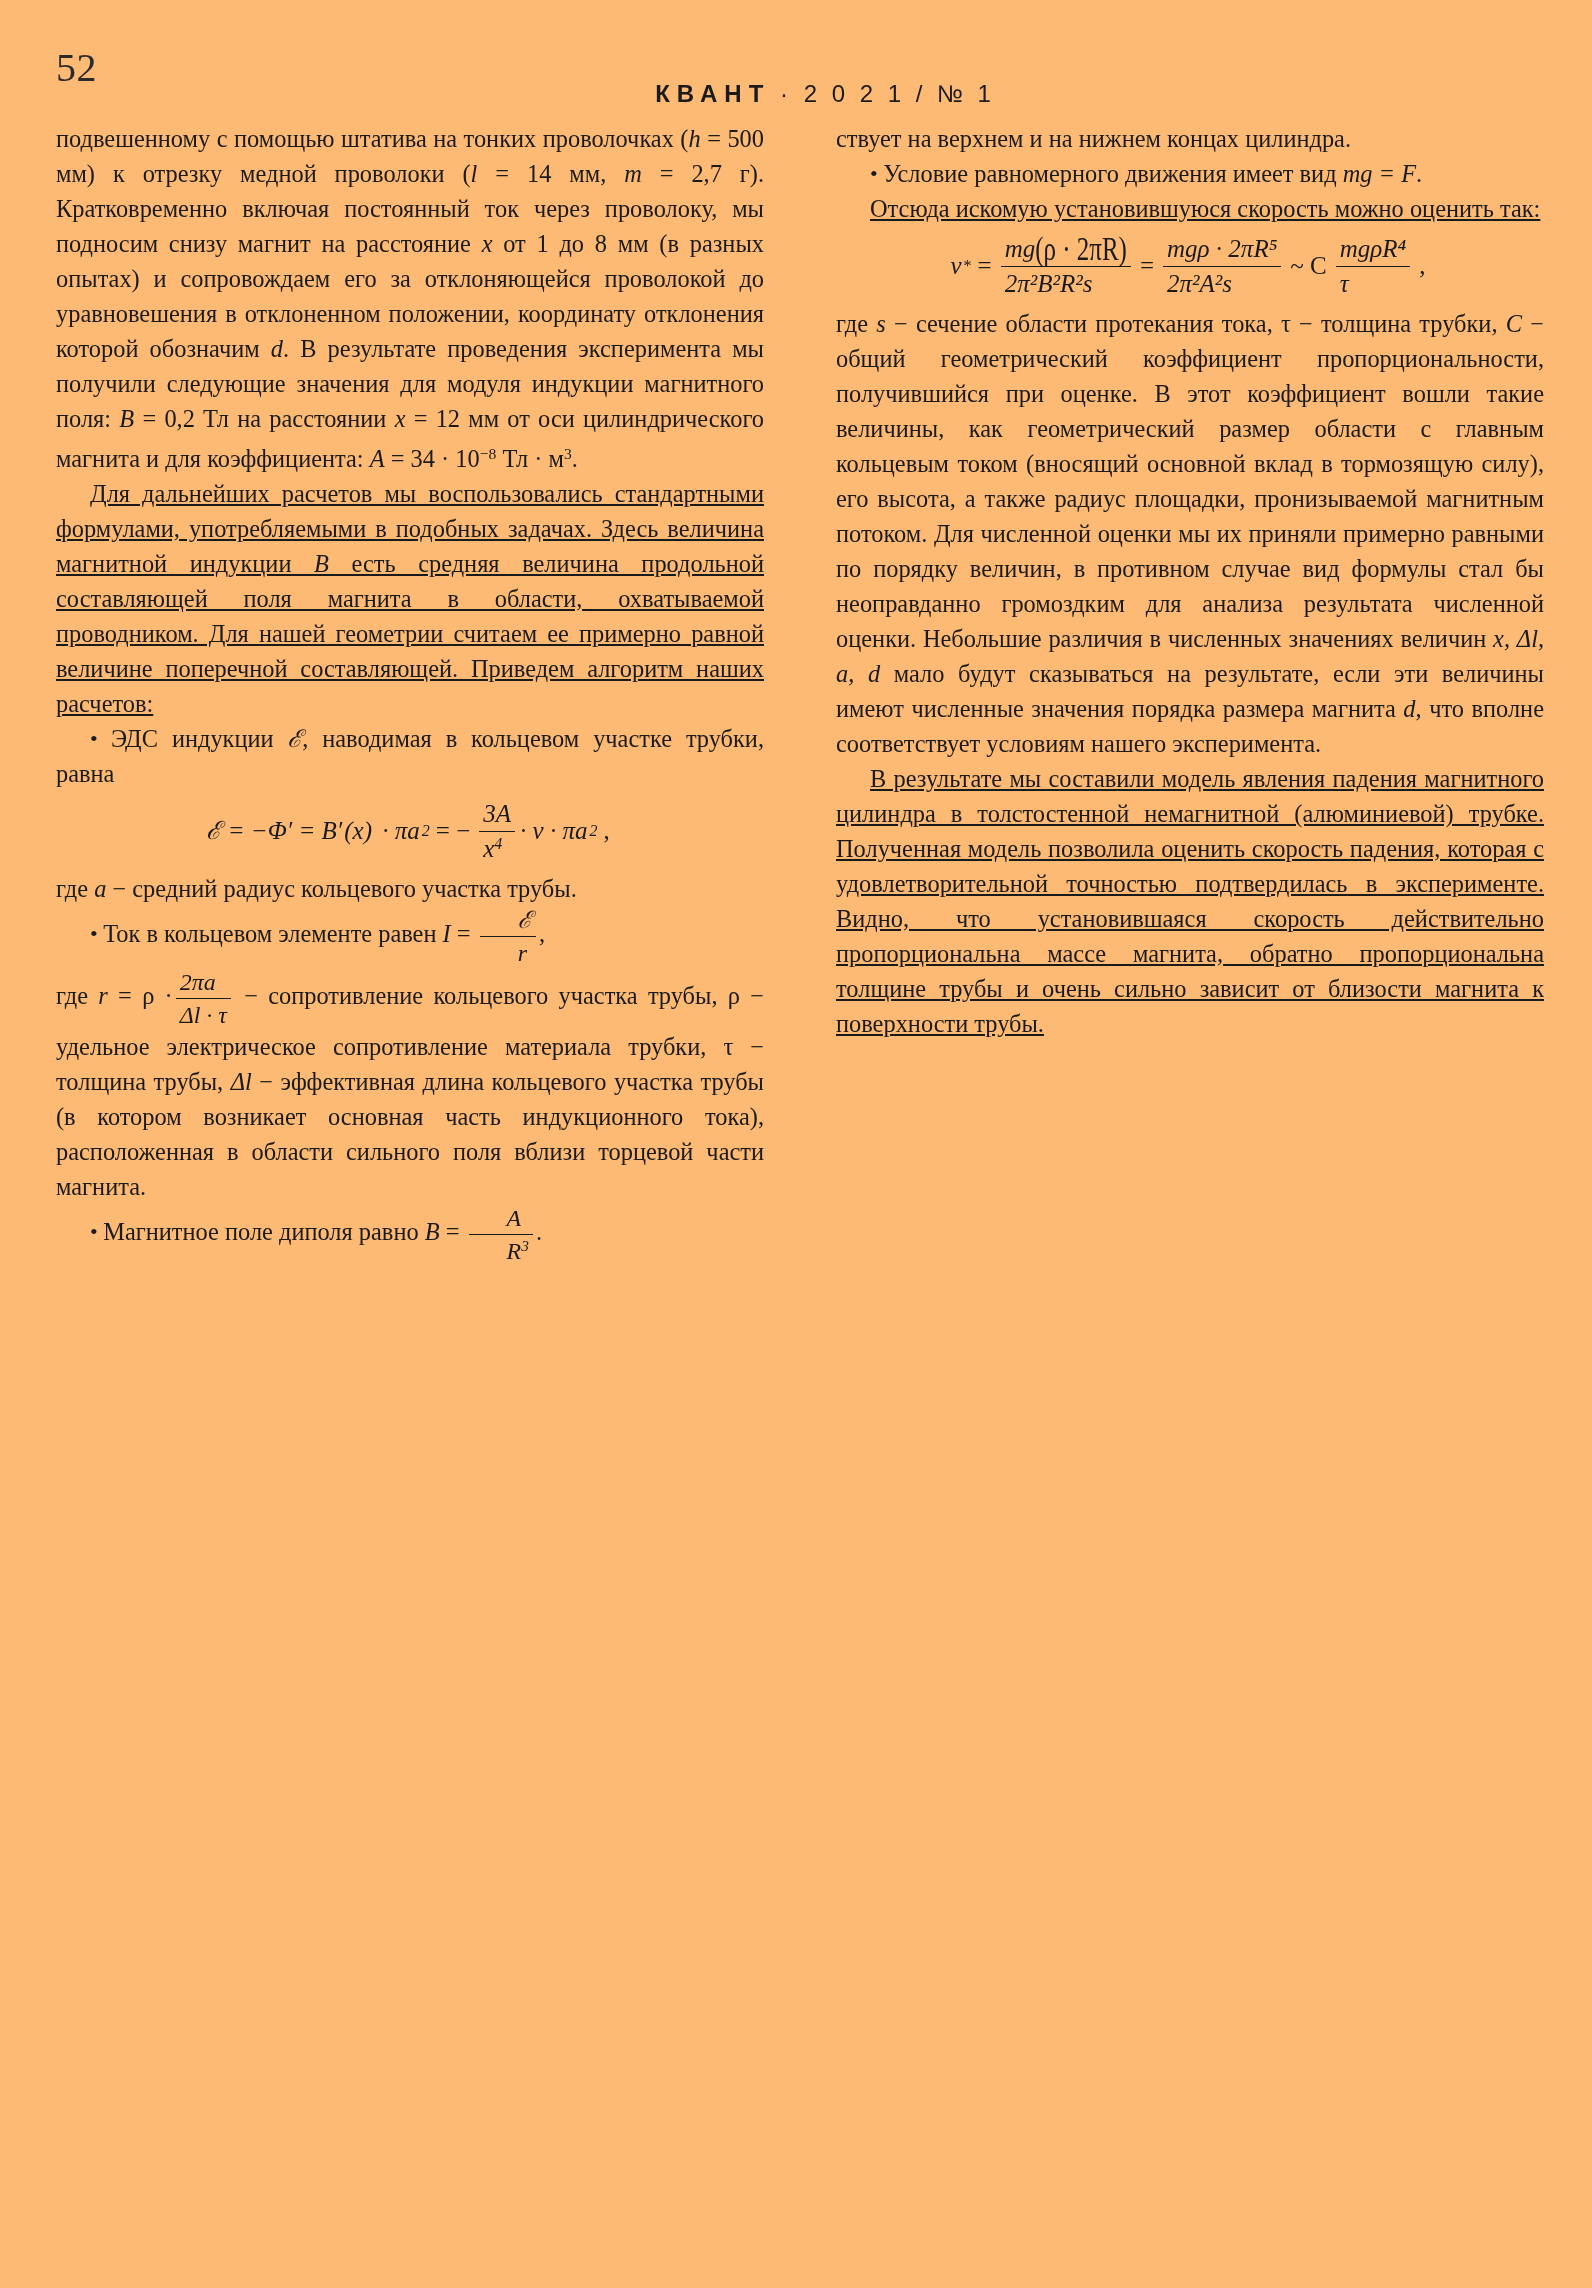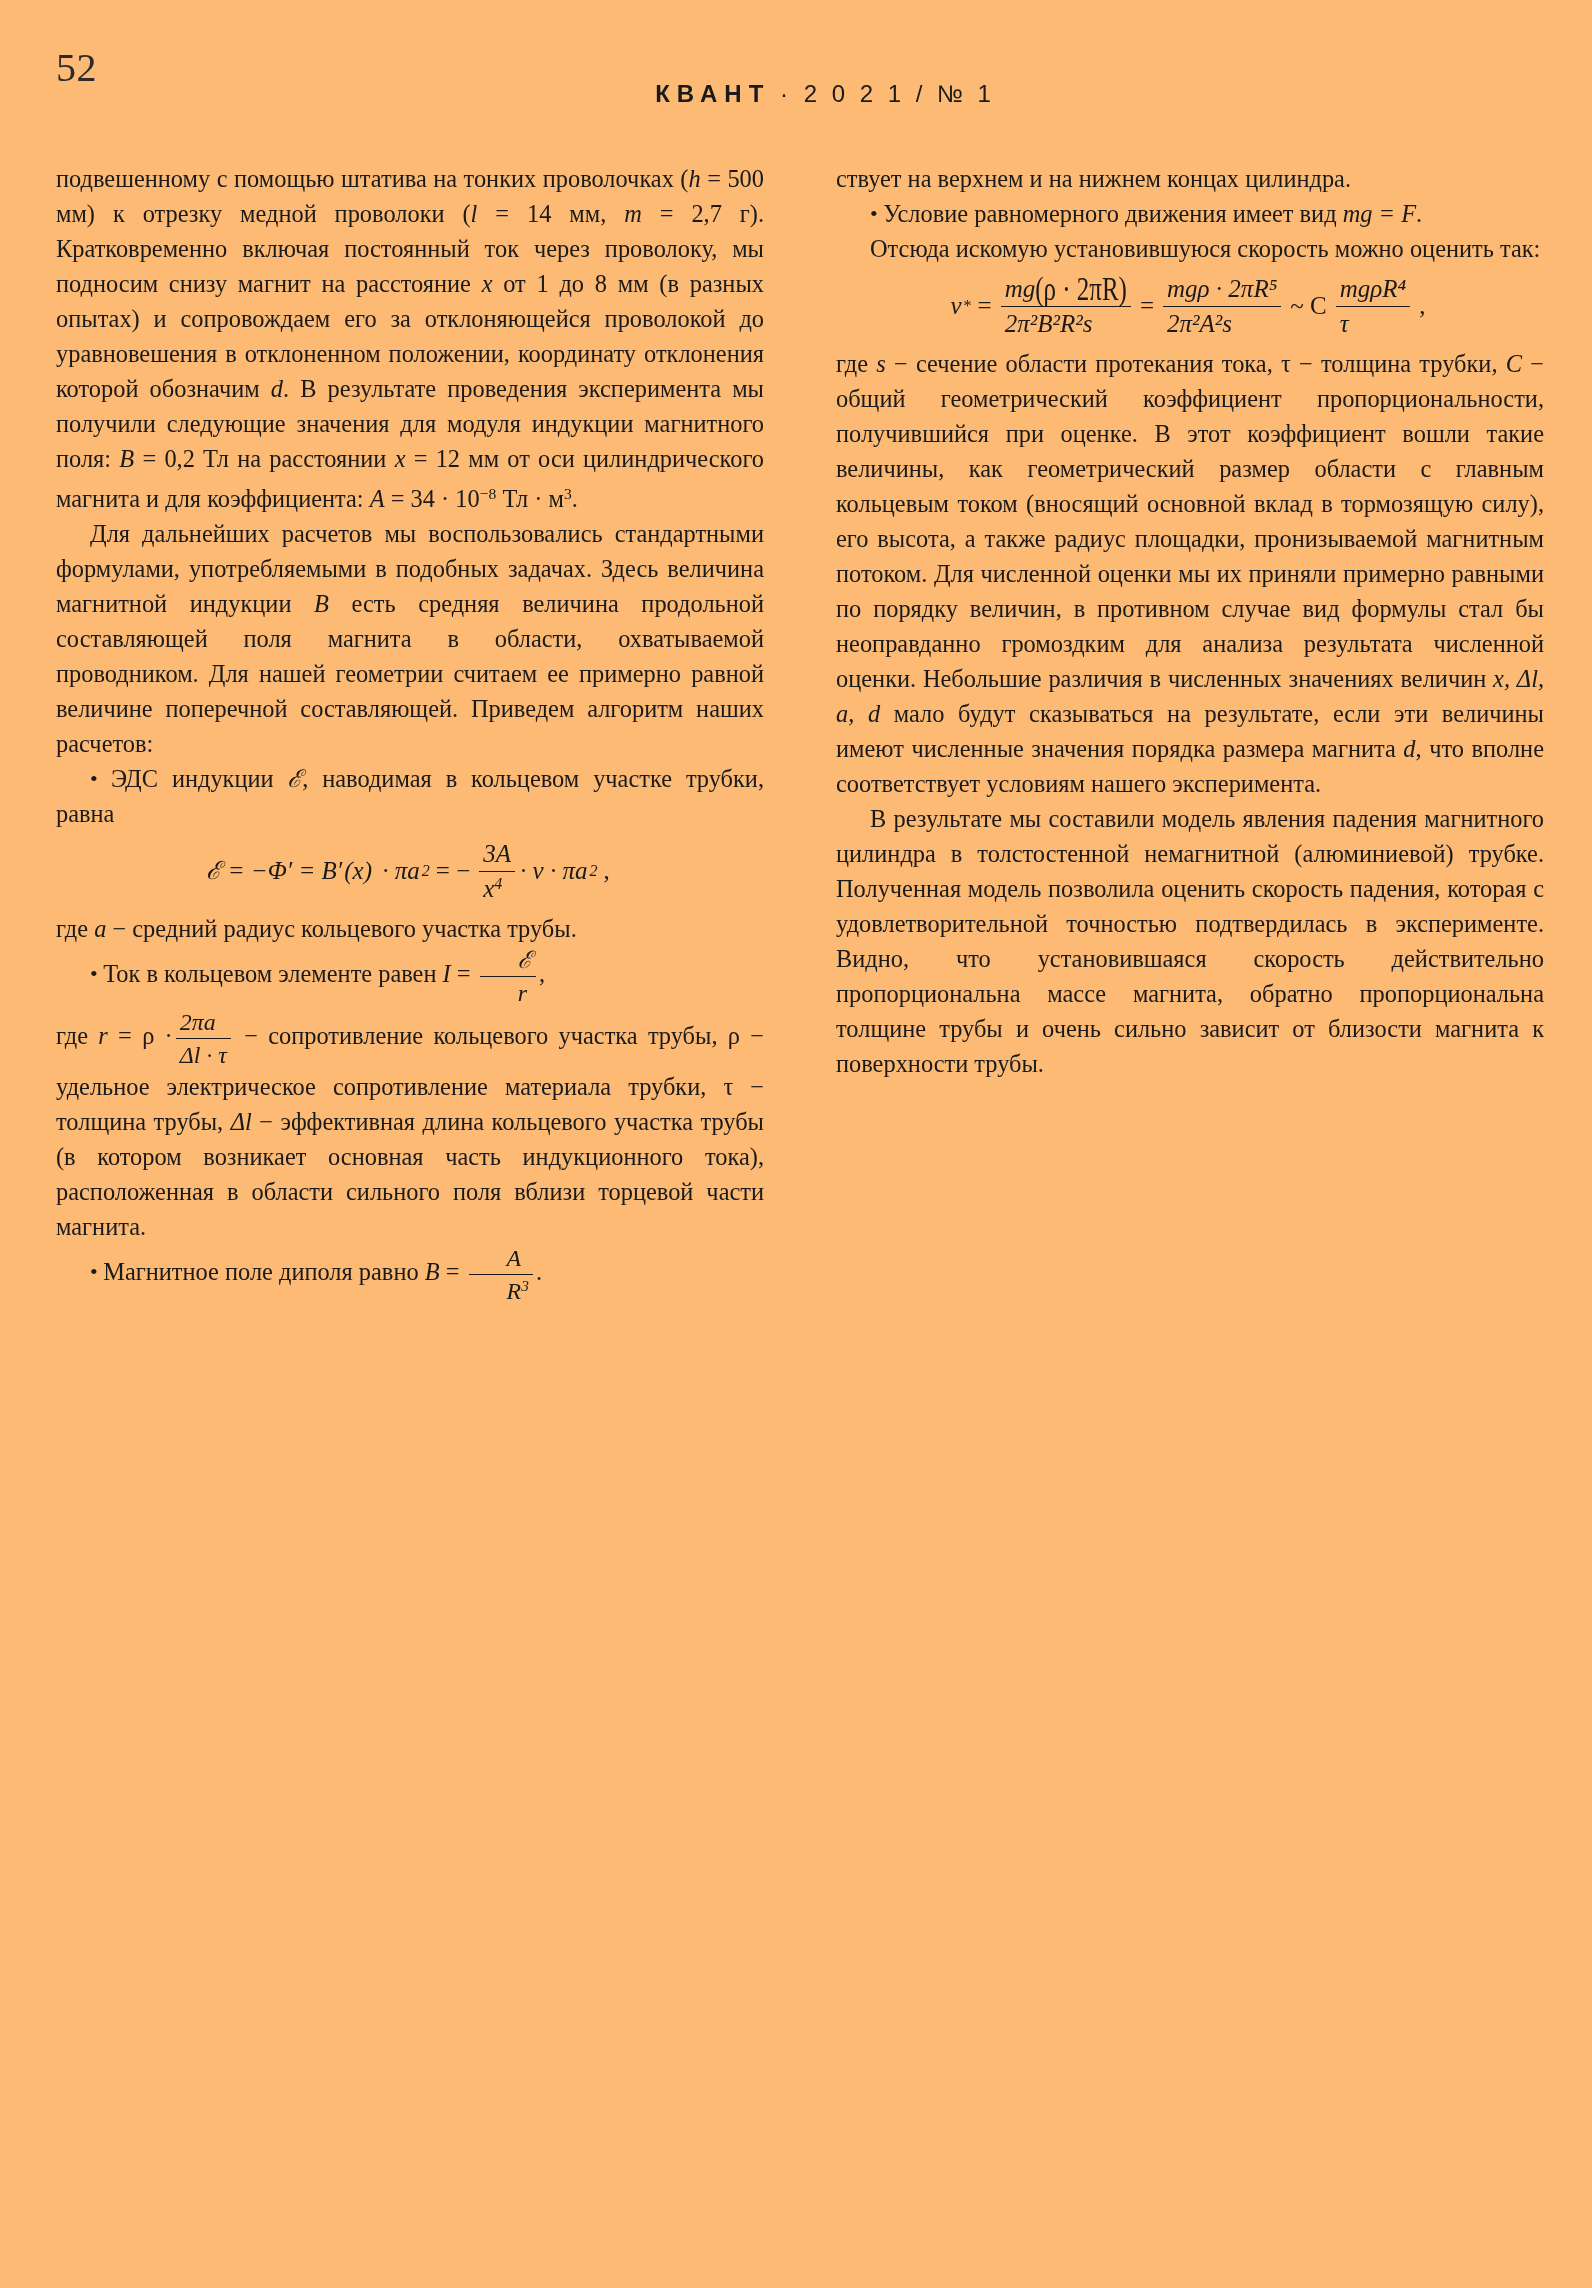--- a/index.html
+++ b/index.html
@@ -70,35 +70,34 @@
     position: absolute;
     left: 56px;
     top: 121px;
     width: 1489px;
     height: 1781px;
   }
   .col {
     position: absolute;
     top: 0;
     width: 708px;
-    margin-top: 40px;
   }
   .col-left  { left: 0; }
   .col-right { left: 780px; }
 
   p.t {
     margin: 0;
     font-size: 24.4px;
     line-height: 35px;
     text-align: justify;
     text-justify: inter-word;
     font-family: "Liberation Serif", serif;
     hyphens: manual;
   }
-  p.ind { text-indent: 34px; }
+  p.ind { text-indent: 34px; text-decoration: underline; }
   p.bullet {
     text-indent: 34px;
   }
   .bul {
     font-size: 22px;
     vertical-align: 1px;
   }
   .math {
     font-style: italic;
     font-family: "Liberation Serif", serif;

